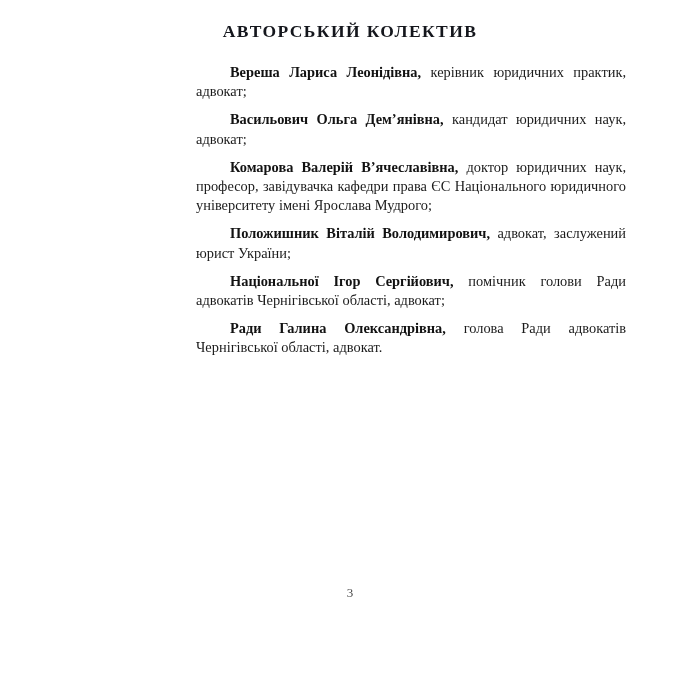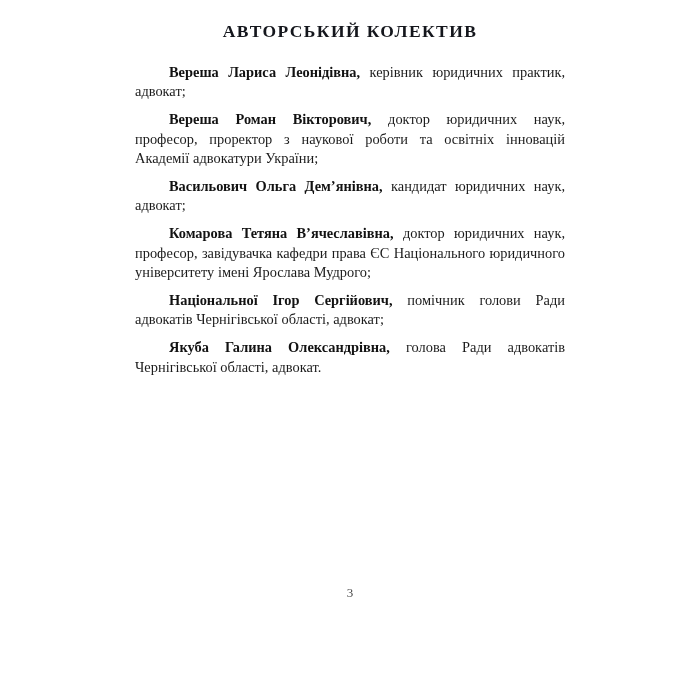--- a/index.html
+++ b/index.html
@@ -17,20 +17,21 @@
     position: relative;
   }
 
   .page {
     width: 700px;
     height: 621px;
     box-sizing: border-box;
     position: relative;
     display: flex;
     flex-direction: column;
+    align-items: center;
   }
 
   .page-title {
     text-align: center;
     font-weight: bold;
     font-size: 17.5px;
     letter-spacing: 1.4px;
     color: #14161c;
     margin: 0;
     padding-top: 21px;
@@ -85,42 +86,42 @@
 <div class="page">
 
   <h1 class="page-title">АВТОРСЬКИЙ КОЛЕКТИВ</h1>
 
   <div class="body-block">
 
     <p class="entry">
       <span class="name">Вереша Лариса Леонідівна,</span><span class="desc"> керівник юридичних практик, адвокат;</span>
     </p>
 
-    <p class="entry">
-      <span class="name">Вереша Роман Вікторович,</span><span class="desc"> доктор юридичних наук, професор, проректор з наукової роботи та освітніх інновацій Академії адвокатури України;</span>
-    </p>
 
     <p class="entry">
       <span class="name">Васильович Ольга Дем’янівна,</span><span class="desc"> кандидат юридичних наук, адвокат;</span>
     </p>
 
 
 
 
     <p class="entry">
-      <span class="name">Комарова Тетяна В’ячеславівна,</span><span class="desc"> доктор юридичних наук, професор, завідувачка кафедри права ЄС Національного юридичного університету імені Ярослава Мудрого;</span>
+      <span class="name">Комарова Валерій В’ячеславівна,</span><span class="desc"> доктор юридичних наук, професор, завідувачка кафедри права ЄС Національного юридичного університету імені Ярослава Мудрого;</span>
     </p>
 
 
+    <p class="entry">
+      <span class="name">Положишник Віталій Володимирович,</span><span class="desc"> адвокат, заслужений юрист України;</span>
+    </p>
 
     <p class="entry">
       <span class="name">Національної Ігор Сергійович,</span><span class="desc"> помічник голови Ради адвокатів Чернігівської області, адвокат;</span>
     </p>
 
     <p class="entry">
-      <span class="name">Якуба Галина Олександрівна,</span><span class="desc"> голова Ради адвокатів Чернігівської області, адвокат.</span>
+      <span class="name">Ради Галина Олександрівна,</span><span class="desc"> голова Ради адвокатів Чернігівської області, адвокат.</span>
     </p>
 
   </div>
 
   <div class="page-number">3</div>
 
 </div>
 
 </body></html>

